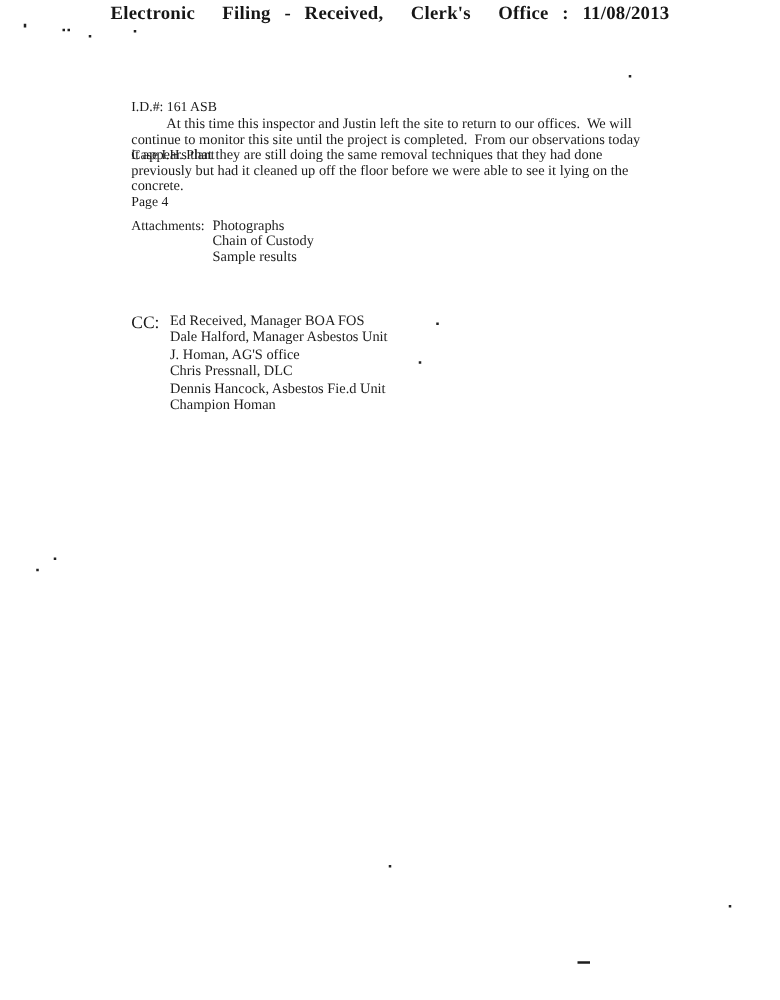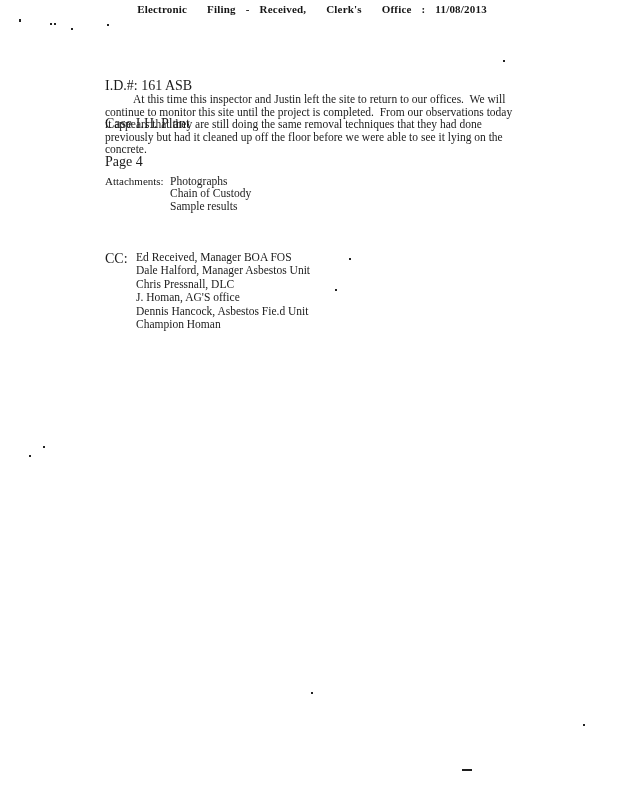--- a/index.html
+++ b/index.html
@@ -16,33 +16,33 @@
     font-family: "Liberation Serif", serif;
     color: #1b1b1b;
   }
   
   .filing-header {
     position: absolute;
     top: 3px;
     left: 0;
     width: 624px;
     text-align: center;
-    font-size: 11px;
+    font-size: 15px;
     font-weight: bold;
     word-spacing: 7px;
     letter-spacing: 0.2px;
     color: #161616;
     white-space: pre;
   }
   
   .id-block {
     position: absolute;
     top: 55px;
     left: 105px;
-    font-size: 14px;
+    font-size: 11px;
     line-height: 12.6px;
     white-space: pre;
   }
   
   .body-paragraph {
     position: absolute;
     top: 93px;
     left: 105px;
     font-size: 11.5px;
     line-height: 12.6px;
@@ -128,22 +128,22 @@
     <div class="line">Photographs</div>
     <div class="line">Chain of Custody</div>
     <div class="line">Sample results</div>
   </div>
 
   <div class="cc-label">CC:</div>
 
   <div class="cc-list">
     <div class="line">Ed Received, Manager BOA FOS</div>
     <div class="line">Dale Halford, Manager Asbestos Unit</div>
+    <div class="line">J. Homan, AG'S office</div>
     <div class="line">Chris Pressnall, DLC</div>
-    <div class="line">J. Homan, AG'S office</div>
     <div class="line">Dennis Hancock, Asbestos Fie.d Unit</div>
     <div class="line">Champion Homan</div>
   </div>
 
   <div class="speck" style="left:19px; top:19px; height:3px;"></div>
   <div class="speck" style="left:50px; top:23px; width:2px;"></div>
   <div class="speck" style="left:54px; top:23px;"></div>
   <div class="speck" style="left:71px; top:28px;"></div>
   <div class="speck" style="left:107px; top:24px;"></div>
   <div class="speck" style="left:503px; top:60px;"></div>

